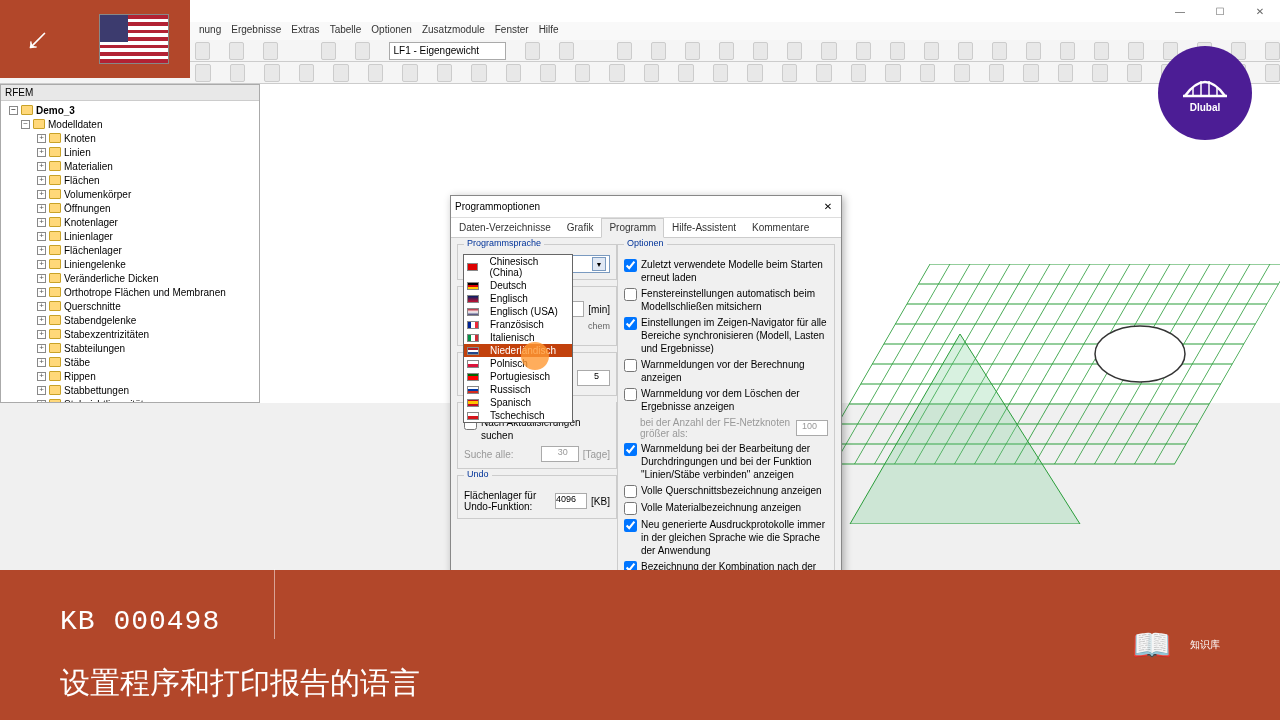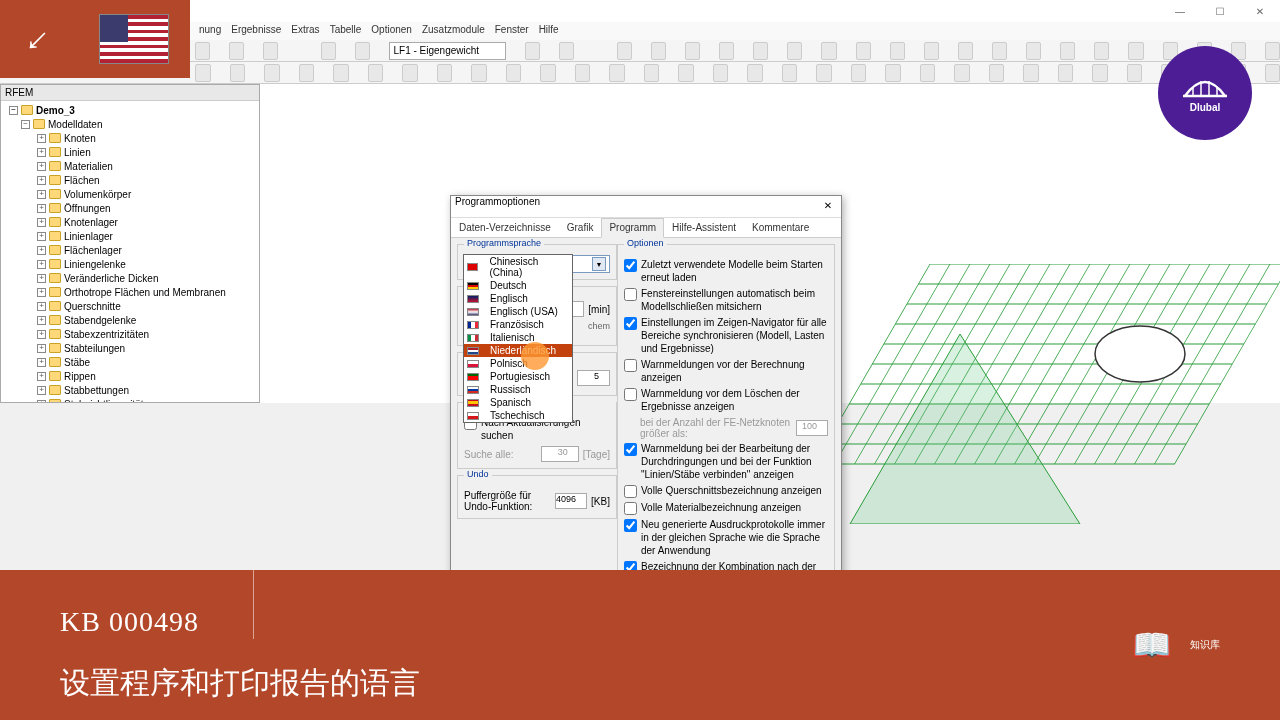--- a/index.html
+++ b/index.html
@@ -18,21 +18,21 @@
 .tree-body{padding:2px 0}
 .tn{padding:0 2px 0 12px;display:flex;align-items:center;gap:3px;height:14px;white-space:nowrap}
 .tn.l1{padding-left:8px;font-weight:bold}
 .tn.l2{padding-left:20px}
 .tn.l3{padding-left:36px}
 .tn .exp{width:9px;height:9px;border:1px solid #888;display:flex;align-items:center;justify-content:center;font-size:8px;line-height:1;color:#555}
 .tn .fic{width:12px;height:10px;background:#ffd87a;border:1px solid #c9a227;border-radius:1px}
 .canvas{flex:1;background:#fff;position:relative}
 .mesh{position:absolute;right:0;top:180px;width:450px;height:260px;overflow:hidden}
 .dialog{position:absolute;left:450px;top:195px;width:392px;height:405px;background:#f0f0f0;border:1px solid #888;box-shadow:2px 2px 8px rgba(0,0,0,.3)}
-.dlg-title{height:22px;background:#fff;display:flex;align-items:flex-start;justify-content:space-between;padding:0 4px;border-bottom:1px solid #ddd;font-size:10px}
+.dlg-title{height:22px;background:#fff;display:flex;align-items:center;justify-content:space-between;padding:0 4px;border-bottom:1px solid #ddd;font-size:10px}
 .dlg-close{width:18px;height:18px;display:flex;align-items:center;justify-content:center;cursor:pointer}
 .dlg-tabs{display:flex;height:20px;background:#fff;border-bottom:1px solid #ccc;font-size:9px}
 .dlg-tab{padding:3px 7px;border:1px solid transparent;color:#333;cursor:pointer}
 .dlg-tab.active{background:#f0f0f0;border:1px solid #ccc;border-bottom-color:#f0f0f0;margin-bottom:-1px}
 .dlg-body{display:flex;padding:6px;gap:0;height:calc(100% - 42px)}
 .col{flex:1;display:flex;flex-direction:column;gap:6px}
 .grp{border:1px solid #ccc;background:#f0f0f0;padding:4px 6px 6px;position:relative}
 .grp-t{position:absolute;top:-7px;left:6px;background:#f0f0f0;padding:0 3px;font-size:9px;color:#003399}
 .combo{width:100%;height:18px;background:#fff;border:1px solid #7a9ac0;display:flex;align-items:center;padding:0 3px;font-size:9px}
 .combo .arr{margin-left:auto;width:14px;height:14px;background:#e0e8f4;border:1px solid #7a9ac0;display:flex;align-items:center;justify-content:center;font-size:7px}
@@ -48,21 +48,21 @@
 .overlay-top{position:absolute;left:0;top:0;width:190px;height:78px;background:#b2472a;display:flex;align-items:center}
 .ov-sq{width:78px;height:78px;background:#b2472a;display:flex;align-items:center;justify-content:center}
 .ov-arrow{color:#fff;font-size:36px;transform:rotate(45deg)}
 .ov-flag{flex:1;display:flex;align-items:center;justify-content:center}
 .usflag{width:70px;height:50px;background:linear-gradient(#b22234 0 7.7%,#fff 7.7% 15.4%,#b22234 15.4% 23%,#fff 23% 30.8%,#b22234 30.8% 38.5%,#fff 38.5% 46.2%,#b22234 46.2% 53.8%,#fff 53.8% 61.5%,#b22234 61.5% 69.2%,#fff 69.2% 76.9%,#b22234 76.9% 84.6%,#fff 84.6% 92.3%,#b22234 92.3% 100%);position:relative;border:1px solid #888}
 .usflag::before{content:"";position:absolute;left:0;top:0;width:28px;height:27px;background:#3c3b6e}
 .logo-badge{position:absolute;right:28px;top:46px;width:94px;height:94px;border-radius:50%;background:#4c1d95;display:flex;flex-direction:column;align-items:center;justify-content:center;color:#fff;font-size:14px;font-weight:bold}
 .logo-badge svg{margin-bottom:4px}
 .footer{position:absolute;left:0;bottom:0;width:100%;height:150px;background:#b2472a;display:flex;align-items:center;padding:0 60px;color:#fff}
 .ft-left{flex:1}
-.ft-kb{font-size:28px;font-family:Liberation Serif, serif;font-weight:300;letter-spacing:1px}
+.ft-kb{font-size:28px;font-family:Liberation Mono, monospace;font-weight:300;letter-spacing:1px}
 .ft-title{font-size:30px;font-weight:300;margin-top:6px}
 .ft-div{width:1px;height:70px;background:rgba(255,255,255,.5);margin:0 30px;align-self:center;position:relative;top:-18px}
 .ft-right{display:flex;align-items:center;gap:18px;font-size:26px;font-weight:300}
 .book{font-size:32px}
 </style>
 </head>
 <body>
 
 <div class="app">
   <div class="titlebar">
@@ -350,21 +350,21 @@
             </label>
           <div class="row" style="color:#999">
               <span>Suche alle:</span>
               <span class="spn" style="margin-left:auto">30</span>
               <span>[Tage]</span>
             </div>
         </div>
         <div class="grp" style="padding-top:10px">
           <div class="grp-t">Undo</div>
           <div class="row">
-              <span>Puffergröße für Undo-Funktion:</span>
+              <span>Flächenlager für Undo-Funktion:</span>
               <span class="spn" style="margin-left:auto">4096</span>
               <span>[KB]</span>
             </div>
         </div>
         <div style="margin-top:auto"><span class="ico" style="width:20px;height:20px;display:inline-block;background:#eee;border:1px solid #aaa"></span></div>
       </div>
       <div class="col">
         <div class="grp" style="flex:1;padding-top:10px">
           <div class="grp-t">Optionen</div>
           <div id="opts1">

